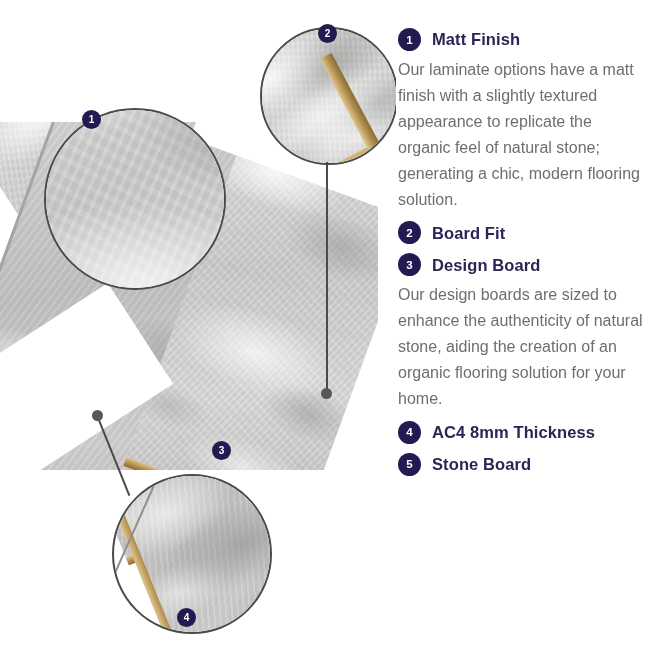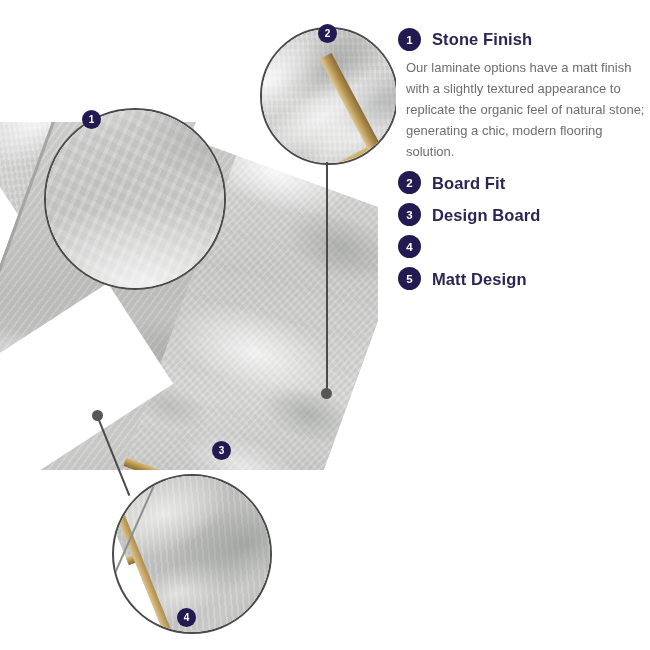--- a/index.html
+++ b/index.html
@@ -94,22 +94,22 @@
     background:#241a52;color:#fff;
     font-size:11.5px;font-weight:bold;
     display:flex;align-items:center;justify-content:center;
     flex:0 0 23px;
   }
   .feature-title{
     font-size:16.5px;font-weight:bold;color:#2b2553;
     letter-spacing:.1px;line-height:1.1;
   }
   .feature-body{
-    font-size:13px;line-height:1.62;color:#6d6e72;
-    margin-left:8px;
+    font-size:16px;line-height:1.62;color:#6d6e72;
+    margin-left:0px;
   }
 </style>
 </head>
 <body>
 
 <div id="stage">
 
   <div id="logo">
     <svg width="165" height="62" viewBox="0 0 165 62">
 
@@ -226,47 +226,49 @@
     <div class="leader-dot" style="left:92px;top:410px;"></div>
 
     <div class="badge small" style="left:212px;top:441px;z-index:40;">3</div>
   </div>
 
   <div id="features">
 
     <div class="feature">
       <div class="feature-head">
         <div class="feature-num">1</div>
-        <div class="feature-title">Stone Finish</div>
+        <div class="feature-title">Matt Finish</div>
       </div>
       <div class="feature-body">Our laminate options have a matt finish with a slightly textured appearance to replicate the organic feel of natural stone; generating a chic, modern flooring solution.</div>
     </div>
 
     <div class="feature">
       <div class="feature-head">
         <div class="feature-num">2</div>
         <div class="feature-title">Board Fit</div>
       </div>
     </div>
 
     <div class="feature">
       <div class="feature-head">
         <div class="feature-num">3</div>
         <div class="feature-title">Design Board</div>
       </div>
+      <div class="feature-body">Our design boards are sized to enhance the authenticity of natural stone, aiding the creation of an organic flooring solution for your home.</div>
     </div>
 
     <div class="feature">
       <div class="feature-head">
         <div class="feature-num">4</div>
+        <div class="feature-title">AC4 8mm Thickness</div>
       </div>
     </div>
 
     <div class="feature">
       <div class="feature-head">
         <div class="feature-num">5</div>
-        <div class="feature-title">Matt Design</div>
+        <div class="feature-title">Stone Board</div>
       </div>
     </div>
 
   </div>
 
 </div>
 
 </body></html>

